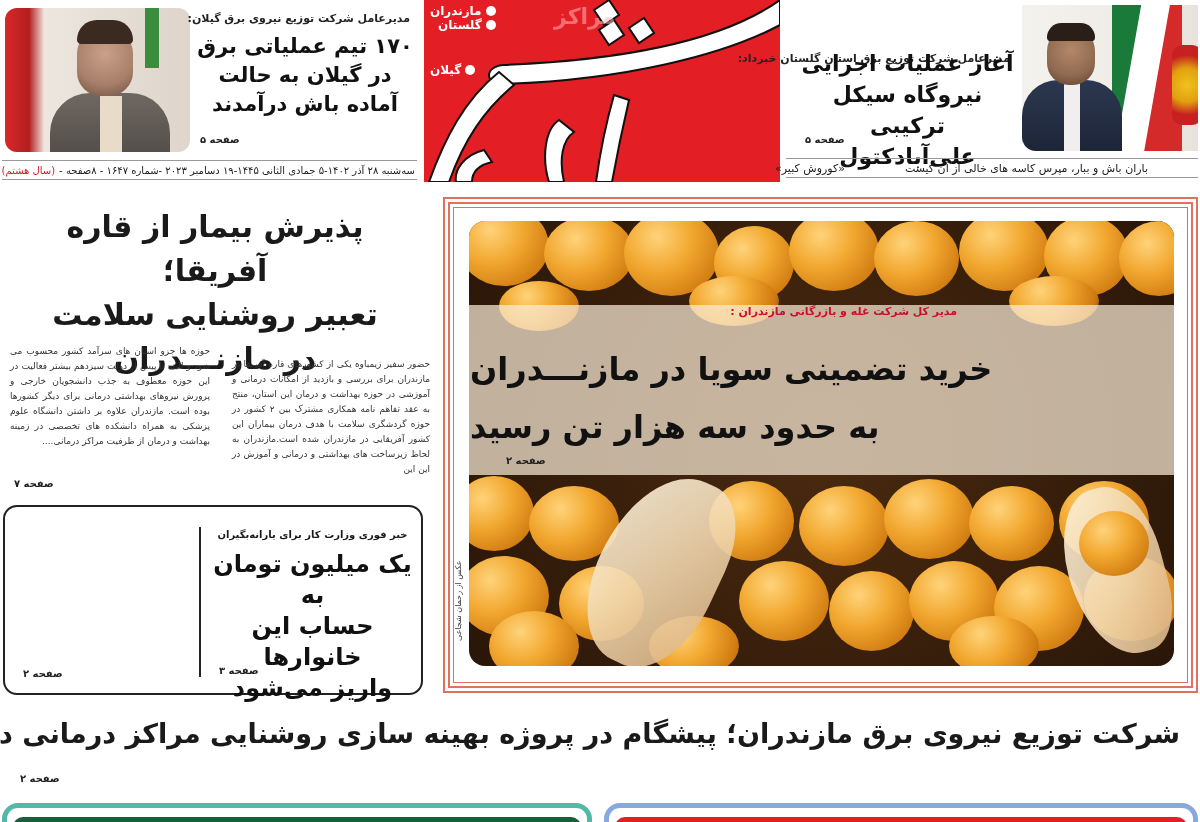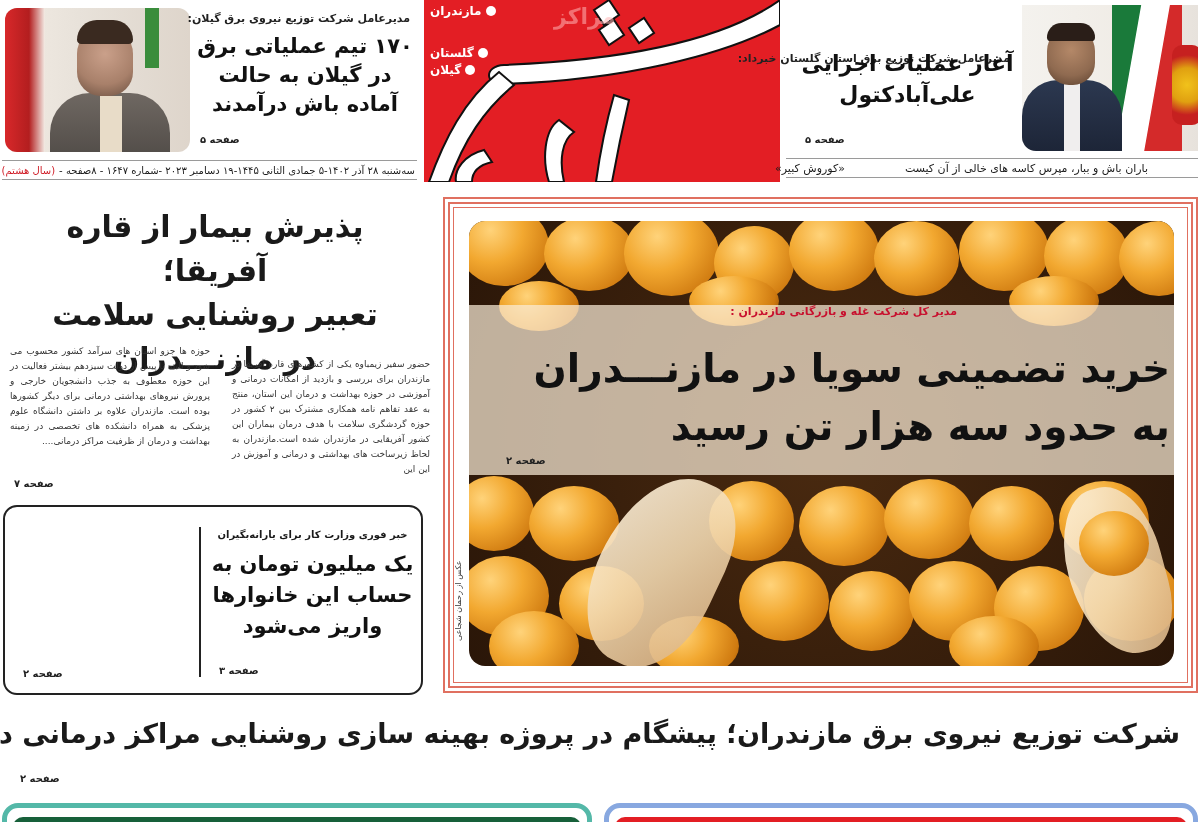--- a/index.html
+++ b/index.html
@@ -51,21 +51,21 @@
   .feature-frame { left: 443px; top: 197px; width: 755px; height: 496px; border: 2px solid #e07060; }
   .feature-frame::before { content:""; position:absolute; inset: 3px; border: 2px solid #e07060; }
   .feature-frame::after { content:""; position:absolute; inset: 8px; border: 1px solid #e07060; }
   .soy { left: 469px; top: 221px; width: 705px; height: 445px; border-radius: 16px; overflow: hidden;
      background: radial-gradient(circle at 50% 50%, #4a2a10 0%, #2a1608 100%); }
   .bean { position:absolute; border-radius: 50%; background: radial-gradient(circle at 35% 30%, #ffd37a 0%, #f2a830 40%, #cf7a10 80%, #8a4a08 100%); }
   .band { position:absolute; left: 0; top: 84px; width: 705px; height: 170px; background: rgba(250,235,215,0.72); }
   .pod { position:absolute; background: linear-gradient(120deg, #fff4e0 0%, #f1d8b0 50%, #d9b080 100%); opacity: 0.9; }
 
   .main-kicker { font-size: 11px; font-weight: bold; color: #c8102e; margin-left: 27px; }
-  .main-head { font-size: 39px; line-height: 58px; font-weight: bold; color: #111; text-align: right; }
+  .main-head { font-size: 32px; line-height: 58px; font-weight: bold; color: #111; text-align: left; }
 
   .credit { font-size: 8px; color:#333; writing-mode: vertical-rl; transform: rotate(180deg); white-space: nowrap; }
 
   
   .banner { left: 20px; top: 718px; width: 1160px; font-size: 27px; font-weight: bold; text-align: center; white-space: nowrap; }
 
   .bottom-box-l { left: 2px; top: 803px; width: 590px; height: 40px; border: 5px solid #54b8a8; border-radius: 16px; }
   .bottom-box-l .inner { position:absolute; left: 6px; right: 6px; top: 9px; height: 30px; background: #17603a; border-radius: 10px; }
   .bottom-box-r { left: 604px; top: 803px; width: 594px; height: 40px; border: 5px solid #88a8e0; border-radius: 16px; }
   .bottom-box-r .inner { position:absolute; left: 6px; right: 6px; top: 9px; height: 30px; background: #e31e24; border-radius: 10px; }
@@ -104,33 +104,34 @@
     <path d="M60 150 C 40 155, 30 170, 32 182 L 48 182 C 48 172, 55 165, 68 162 Z" fill="#fff" stroke="#111" stroke-width="2"></path>
     <path d="M170 10 L 185 0 L 195 15 L 180 25 Z" fill="#fff" stroke="#111" stroke-width="2"></path>
     <path d="M175 30 L 190 20 L 200 35 L 185 45 Z" fill="#fff" stroke="#111" stroke-width="2"></path>
     <path d="M205 28 L 220 18 L 230 33 L 215 43 Z" fill="#fff" stroke="#111" stroke-width="2"></path>
   </svg>
   <div class="watermark">مراکز</div>
   <div class="edition" style="top:4px;">
     <span class="dot"></span>
     <span>مازندران</span>
   </div>
-  <div class="edition" style="top:46px;">
+  <div class="edition" style="top:18px;margin-left:8px;">
     <span class="dot"></span>
     <span>گلستان</span>
   </div>
   <div class="edition" style="top:63px;">
     <span class="dot"></span>
     <span>گیلان</span>
   </div>
 </div>
 
 <div class="abs kicker" style="right:190px; top:12px;margin-top:40px;">مدیرعامل شرکت توزیع برق استان گلستان خبرداد:</div>
 <div class="abs head-l" style="left:795px; top:30px; width:225px; font-size:22px; line-height:31px;margin-top:18px;">
   <div>آغاز عملیات اجرایی</div>
+  <div>نیروگاه سیکل ترکیبی</div>
   <div>علی‌آبادکتول</div>
 </div>
 <div class="abs pageref" style="left:805px; top:134px;">صفحه ۵</div>
 <div class="abs photo-right">
   <div class="flag"></div>
     <div class="emblem"></div>
   <div class="body"></div>
     <div class="shirt"></div>
   <div class="head"></div>
     <div class="hair"></div>
@@ -147,21 +148,21 @@
   <div>در مازنـــدران</div>
 </div>
 <div class="abs bodytext" style="left:232px; top:357px; width:198px;">حضور سفیر زیمباوه یکی از کشورهای قاره آفریقا در مازندران برای بررسی و بازدید از امکانات درمانی و آموزشی در حوزه بهداشت و درمان این استان، منتج به عقد تفاهم نامه همکاری مشترک بین ۲ کشور در حوزه گردشگری سلامت با هدف درمان بیماران این کشور آفریقایی در مازندران شده است.مازندران به لحاظ زیرساخت های بهداشتی و درمانی و آموزش در این این</div>
 <div class="abs bodytext" style="left:10px; top:344px; width:200px;">حوزه ها جزو استان های سرآمد کشور محسوب می شود و البته تا پیش از دولت سیزدهم بیشتر فعالیت در این حوزه معطوف به جذب دانشجویان خارجی و پرورش نیروهای بهداشتی درمانی برای دیگر کشورها بوده است. مازندران علاوه بر داشتن دانشگاه علوم پزشکی به همراه دانشکده های تخصصی در زمینه بهداشت و درمان از ظرفیت مراکز درمانی....</div>
 <div class="abs pageref" style="left:14px; top:478px;">صفحه ۷</div>
 
 <div class="abs box">
   <div class="divider"></div>
 
   <div class="abs" style="left:200px; top:22px; width:215px; text-align:center; font-size:10px; font-weight:bold;">خبر فوری وزارت کار برای یارانه‌بگیران</div>
-  <div class="abs head-l" style="left:200px; top:42px; width:215px; font-size:21px; line-height:31px;">
+  <div class="abs head-l" style="left:200px; top:42px; width:215px; font-size:24px; line-height:31px;">
     <div>یک میلیون تومان به</div>
     <div>حساب این خانوارها</div>
     <div>واریز می‌شود</div>
   </div>
   <div class="abs pageref" style="left:214px; top:158px;">صفحه ۳</div>
 
   <div class="abs pageref" style="left:18px; top:161px;">صفحه ۲</div>
 </div>
 
 <div class="abs feature-frame"></div>

